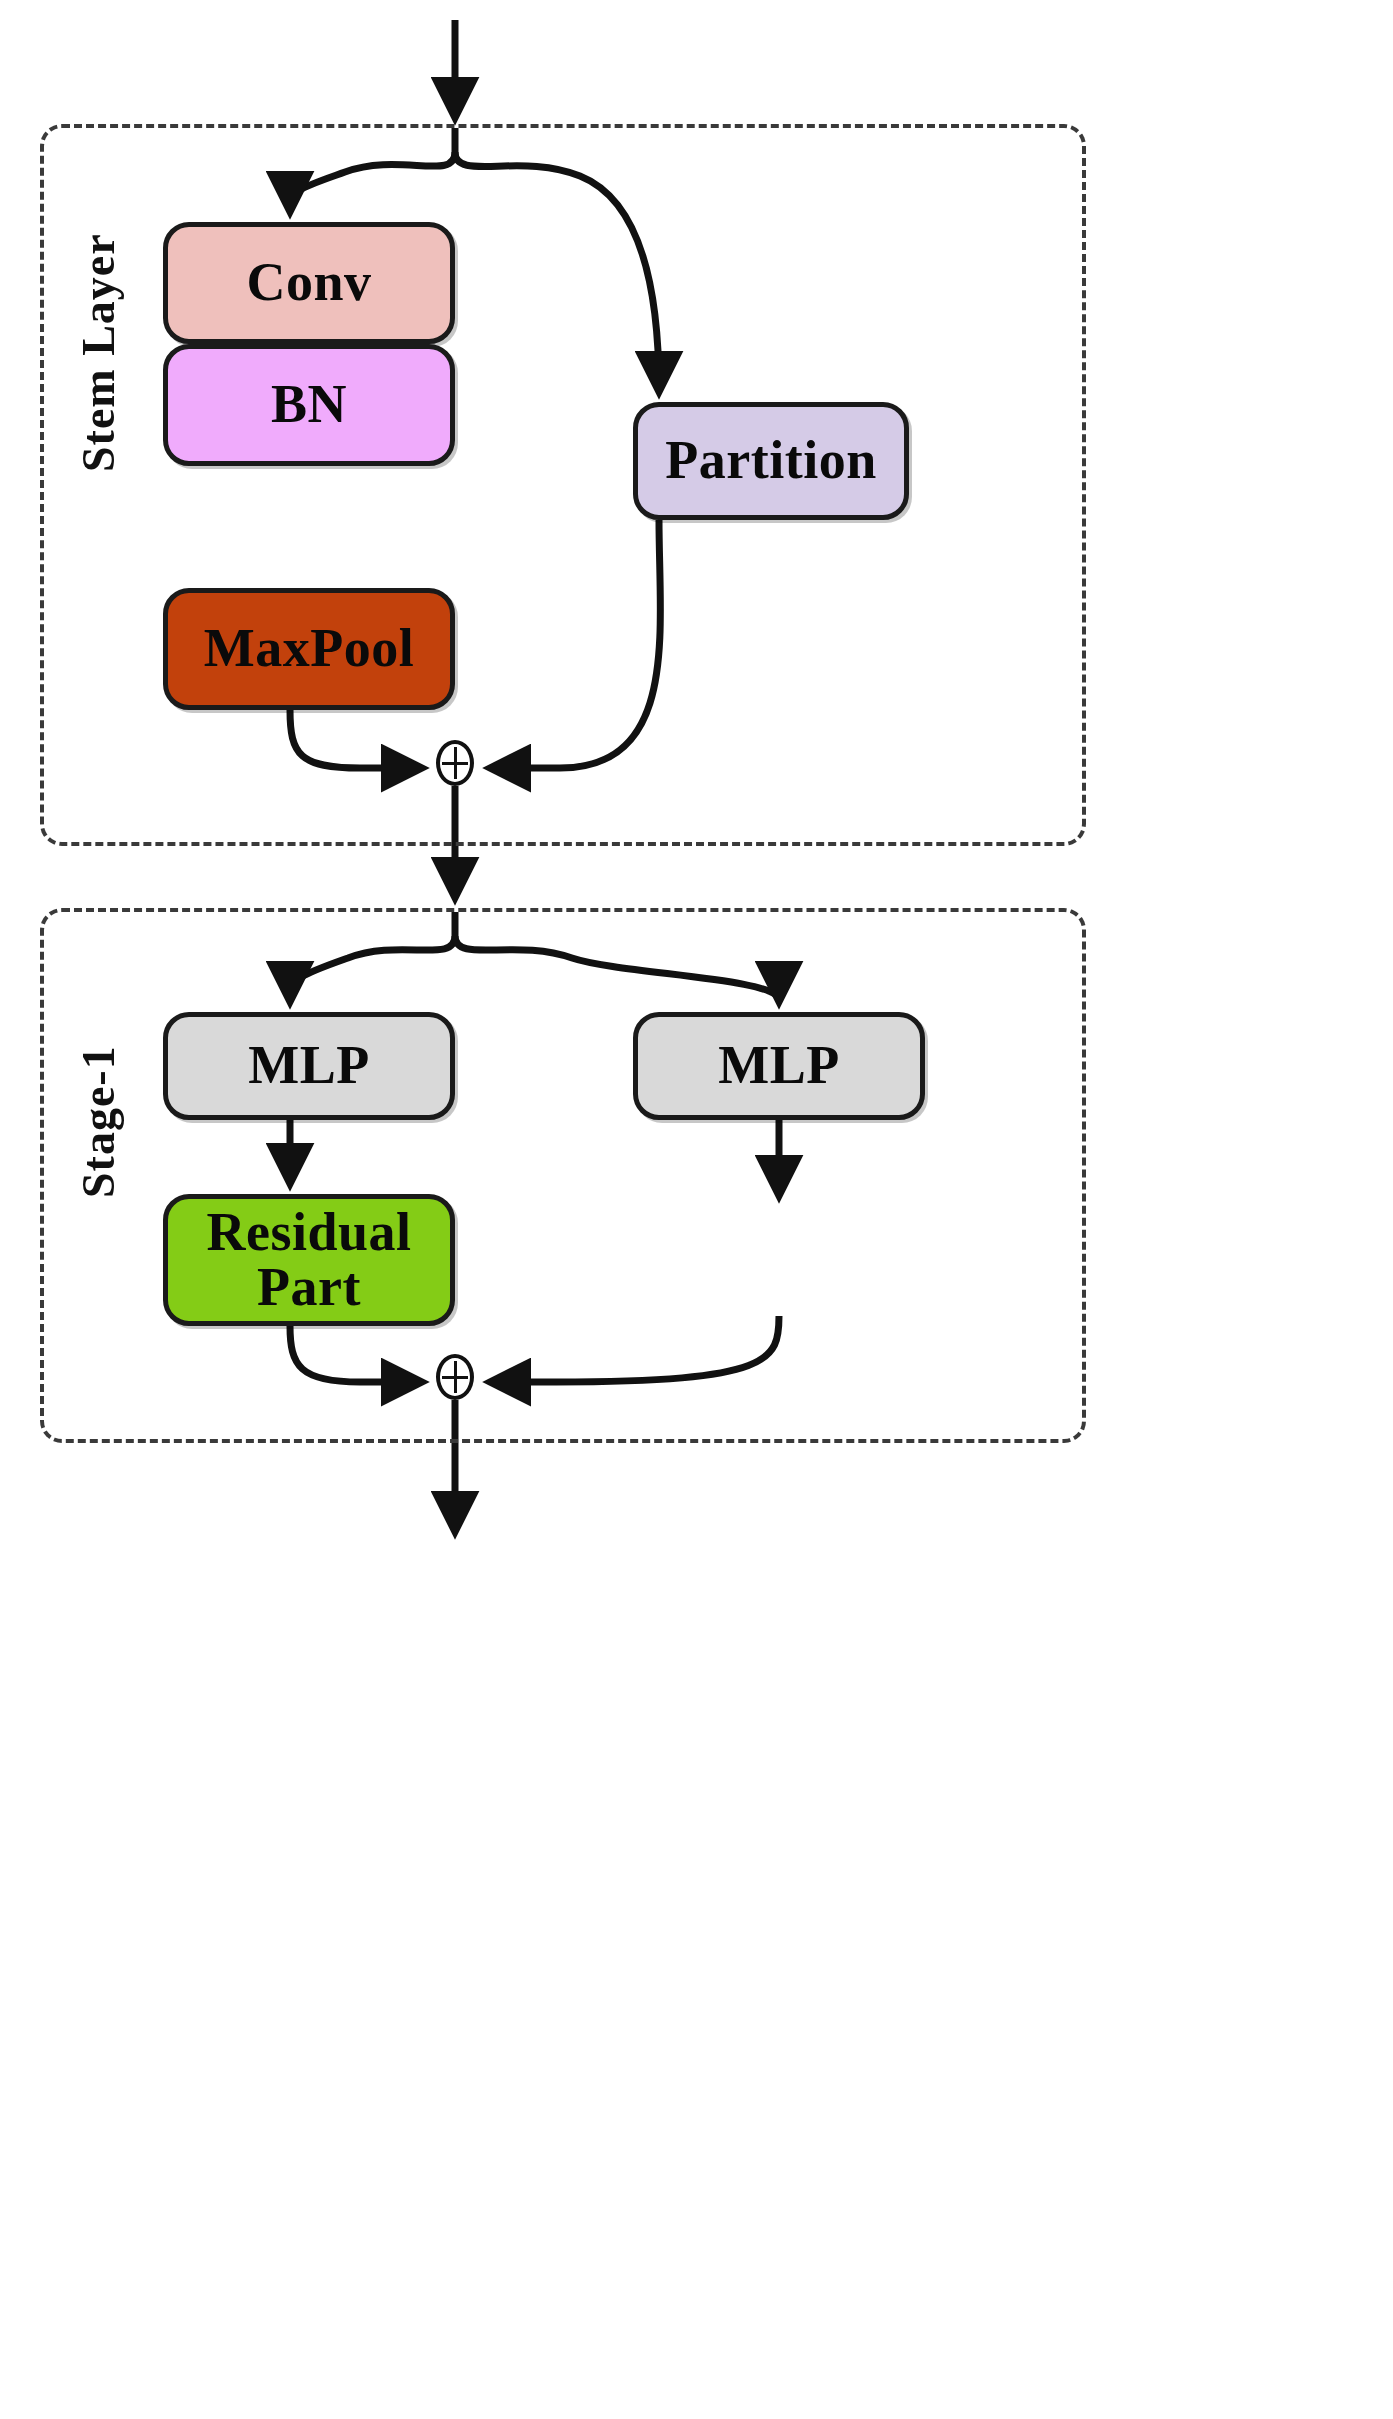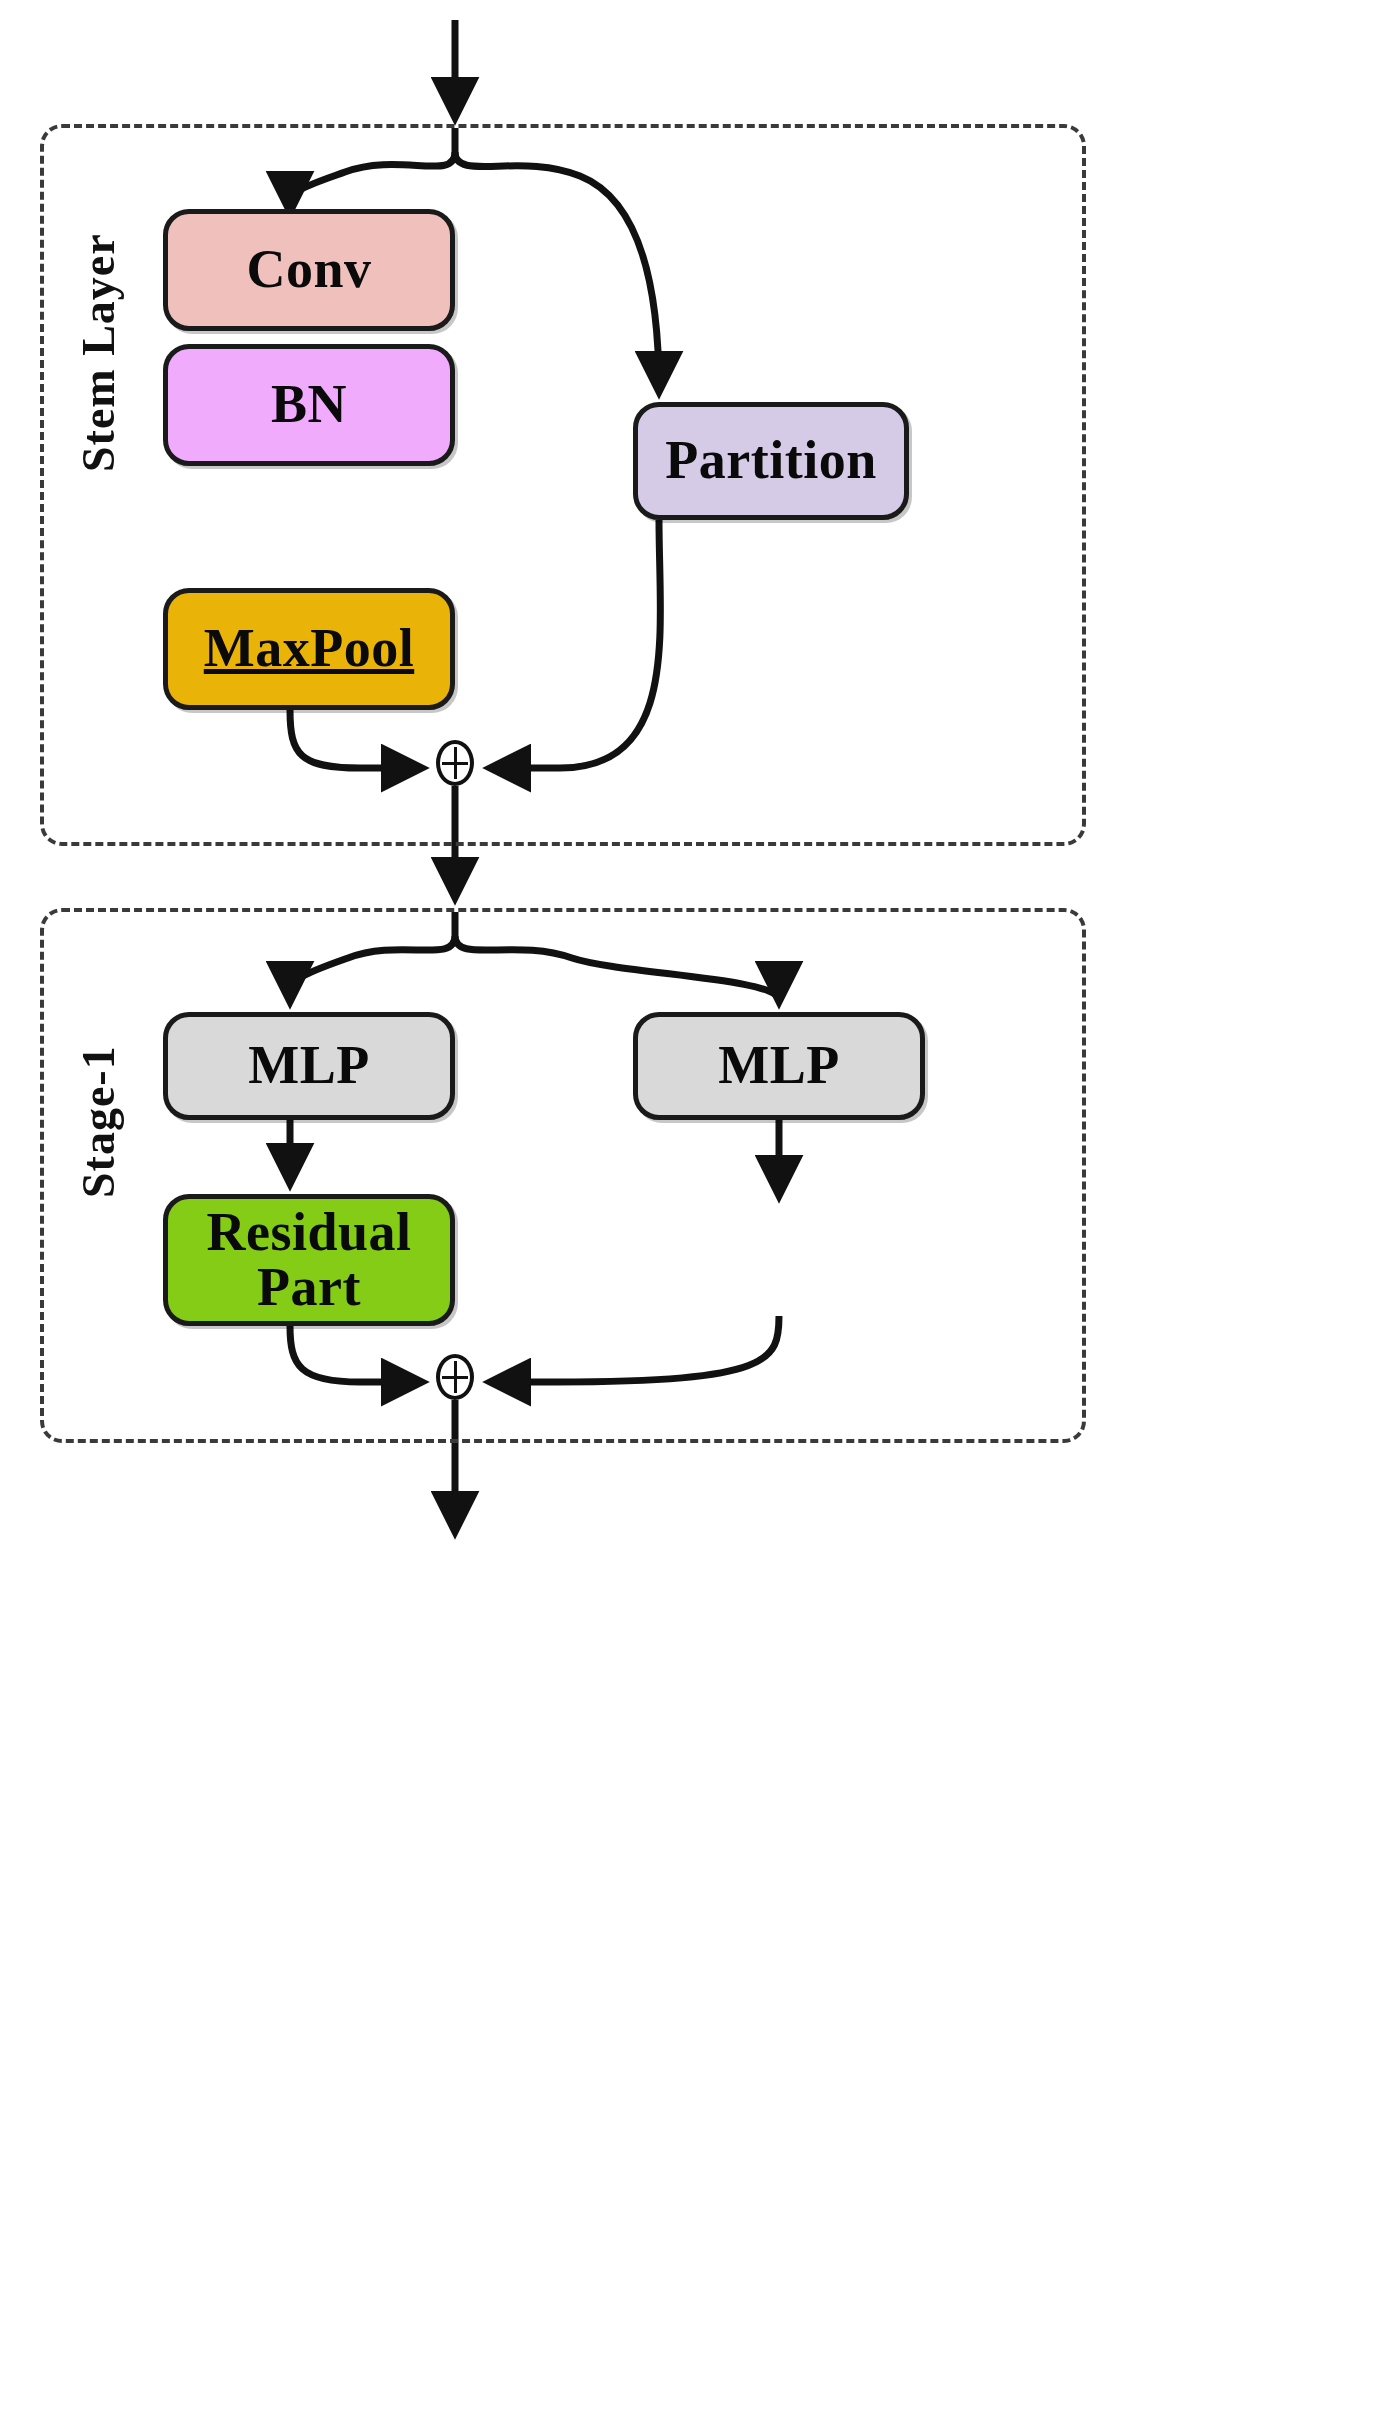--- a/index.html
+++ b/index.html
@@ -83,21 +83,21 @@
     text-align: center;
     font-weight: bold;
     font-size: 54px;
     color: #0a0a0a;
     line-height: 1.02;
     letter-spacing: 0.5px;
     box-shadow: 3px 3px 0 rgba(0,0,0,0.22);
   }
 
   
-  #node-conv    { left: 163px; top: 209px; width: 292px; height: 122px; }
+  #node-conv    { left: 163px; top: 222px; width: 292px; height: 122px; }
   #node-bn      { left: 163px; top: 344px; width: 292px; height: 122px; }
   #node-relu    { left: 163px; top: 466px; width: 292px; height: 122px; }
   #node-maxpool { left: 163px; top: 588px; width: 292px; height: 122px; }
 
   
   #node-partition { left: 633px; top: 402px; width: 276px; height: 118px; }
 
   
   #node-mlp-left   { left: 163px; top: 1012px; width: 292px; height: 108px; }
   #node-mlp-right  { left: 633px; top: 1012px; width: 292px; height: 108px; }
@@ -188,21 +188,21 @@
 
   <div id="node-conv" class="node" style="background:#efc0bc;">
     <span>Conv</span>
   </div>
 
   <div id="node-bn" class="node" style="background:#f0abfc;">
     <span>BN</span>
   </div>
 
 
-  <div id="node-maxpool" class="node" style="background:#eab308;text-decoration:underline;">
+  <div id="node-maxpool" class="node" style="background:#c2410c;">
     <span>MaxPool</span>
   </div>
 
   <div id="node-partition" class="node" style="background:#d5cbe7;text-align:center;">
     <span>Partition</span>
   </div>
 
   <div id="junction-stem" class="junction"></div>
 
   <div id="group-stage1" class="group-box"></div>

